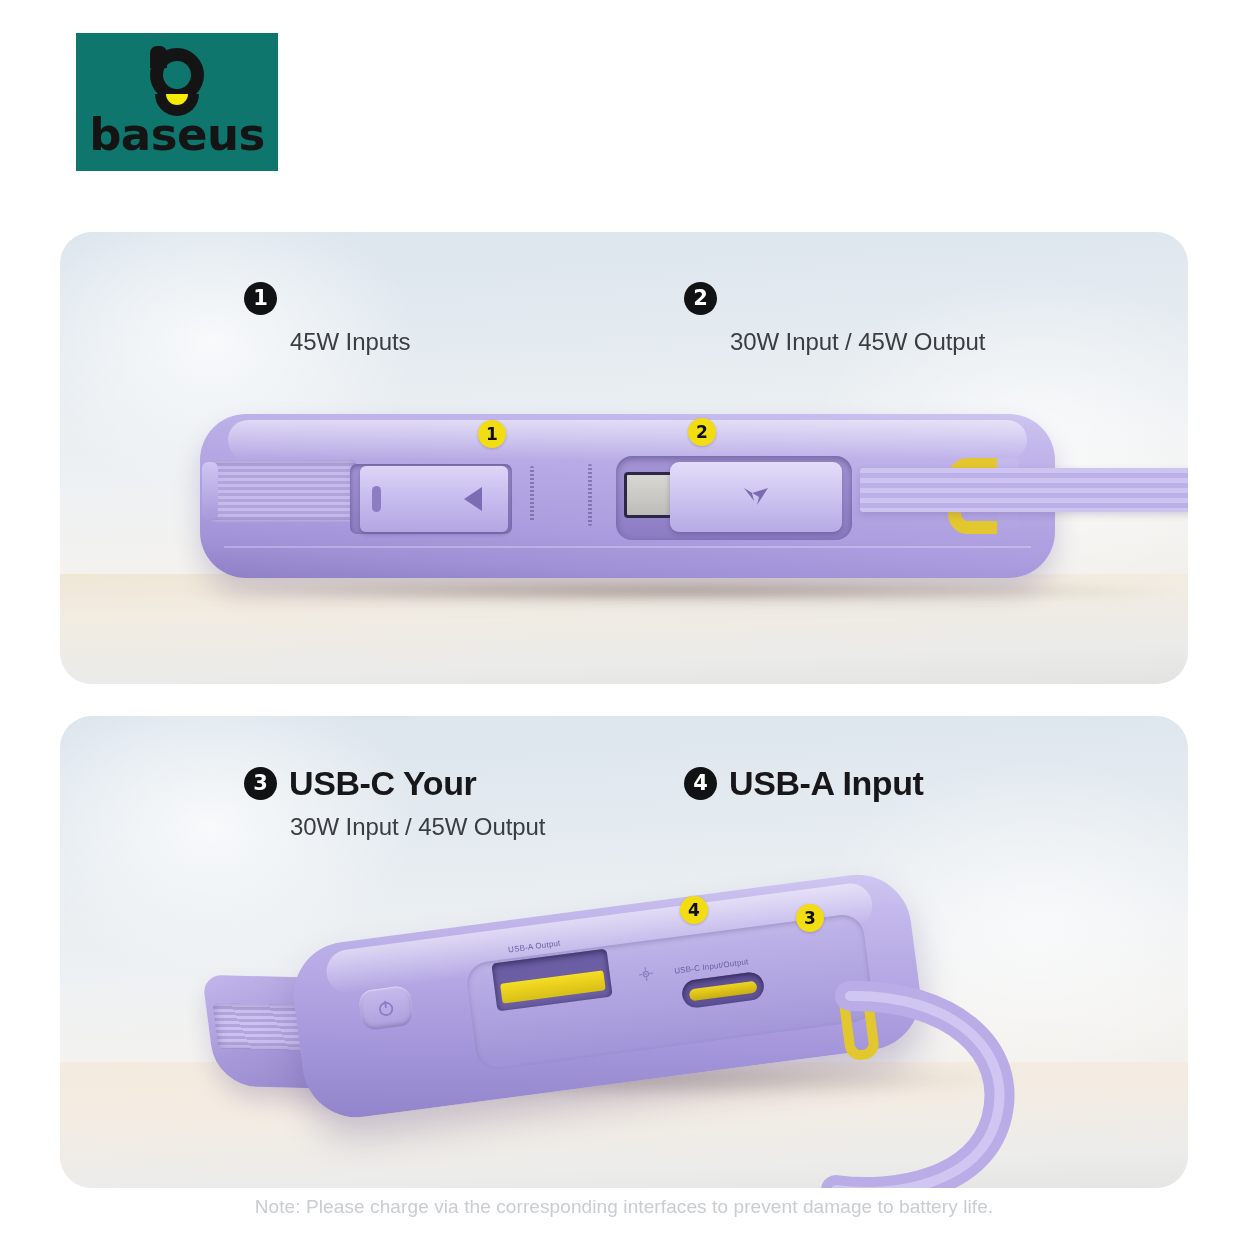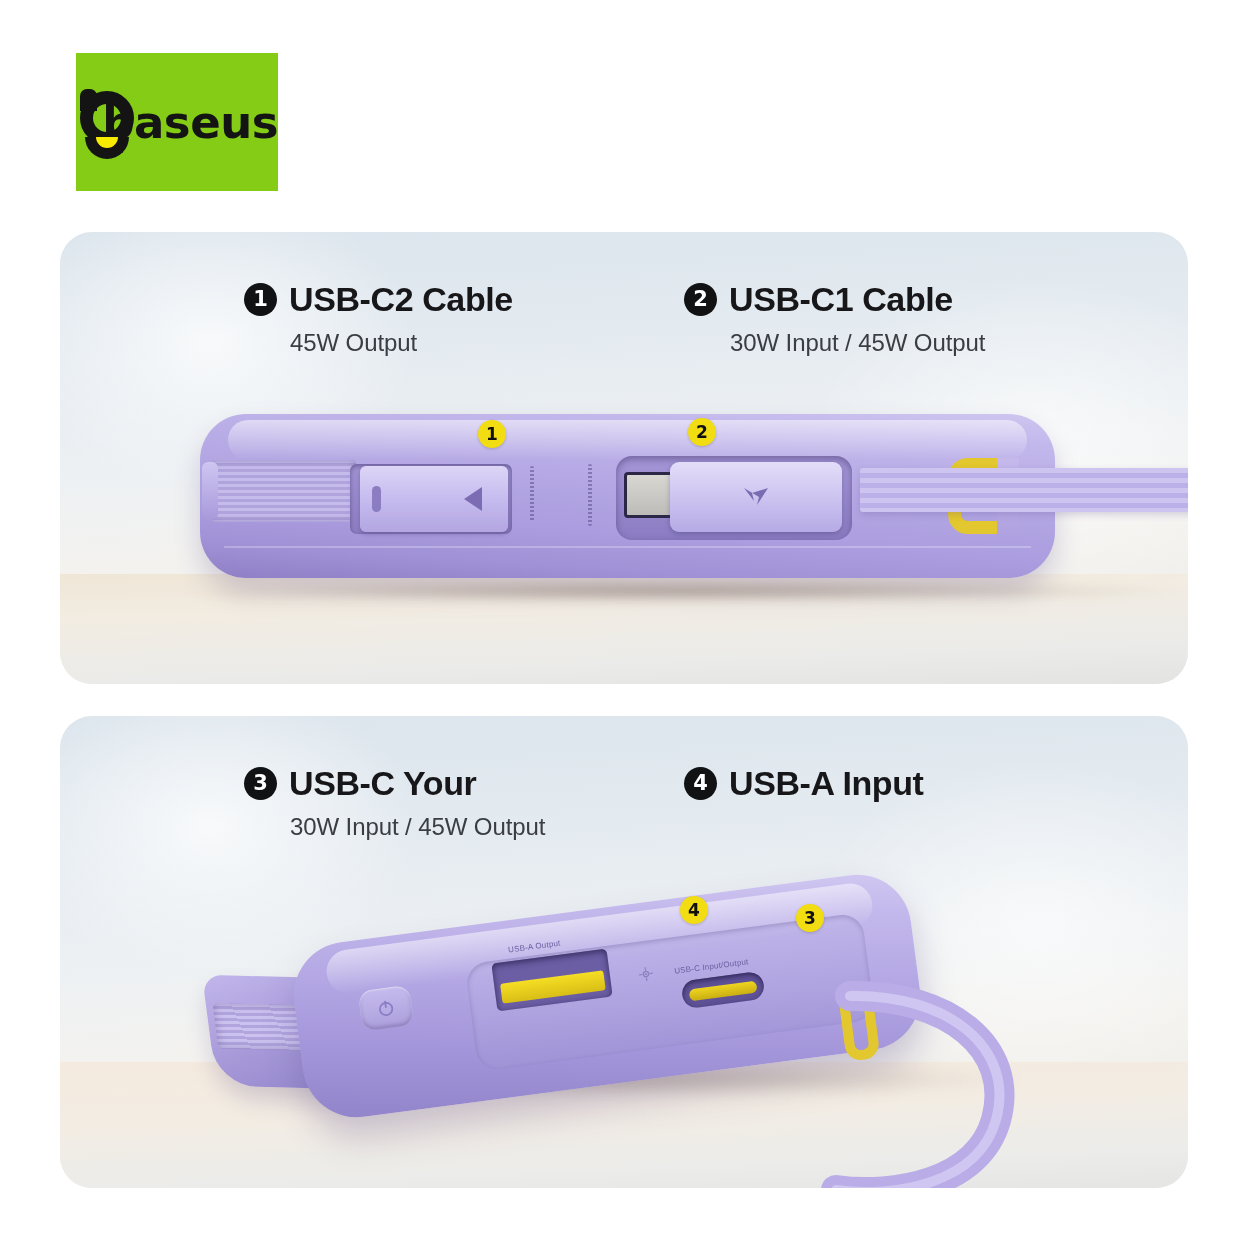--- a/index.html
+++ b/index.html
@@ -28,27 +28,26 @@
     width: 1100px;
     height: 150px;
   }
 
   .logo-badge {
     position: absolute;
     left: 0;
     top: 0;
     width: 202px;
     height: 138px;
-    background: #84cc16;
+    background: #0f766e;
     display: flex;
-    flex-direction: row;
+    flex-direction: column;
     align-items: center;
     justify-content: center;
     gap: 2px;
-    margin-top: 20px;
   }
 
   .logo-mark {
     width: 62px;
     height: 62px;
     position: relative;
   }
   .logo-mark .ring {
     position: absolute;
     left: 4px; top: 0;
@@ -578,29 +577,27 @@
 
   <div class="card card-1">
     <div class="card-glowL"></div>
     <div class="card-glowR"></div>
 
     <div class="labels labels-1">
 
       <div class="label-item label-1a">
         <div class="label-title">
           <span class="num-badge">1</span>
-          <span class="label-title-text">USB-C2 Cable</span>
         </div>
-        <div class="label-sub">45W Output</div>
+        <div class="label-sub">45W Inputs</div>
       </div>
 
       <div class="label-item label-1b">
         <div class="label-title">
           <span class="num-badge">2</span>
-          <span class="label-title-text">USB-C1 Cable</span>
         </div>
         <div class="label-sub">30W Input / 45W Output</div>
       </div>
 
     </div>
 
     <div class="photo1">
       <div class="surface1"></div>
 
       <div class="bank1">
@@ -691,14 +688,15 @@
       <svg class="curve-cable" viewBox="0 0 340 240">
         <path d="M30 44 C 128 42, 196 96, 176 168 C 158 232, 74 246, 16 238" fill="none" stroke="#b9ace7" stroke-width="30" stroke-linecap="round"></path>
         <path d="M30 44 C 128 42, 196 96, 176 168 C 158 232, 74 246, 16 238" fill="none" stroke="#cfc7f1" stroke-width="10" stroke-linecap="round"></path>
       </svg>
 
       <div class="callout co4">4</div>
       <div class="callout co3">3</div>
     </div>
   </div>
 
+  <div class="note">Note: Please charge via the corresponding interfaces to prevent damage to battery life.</div>
 
 </div>
 
 </body></html>

